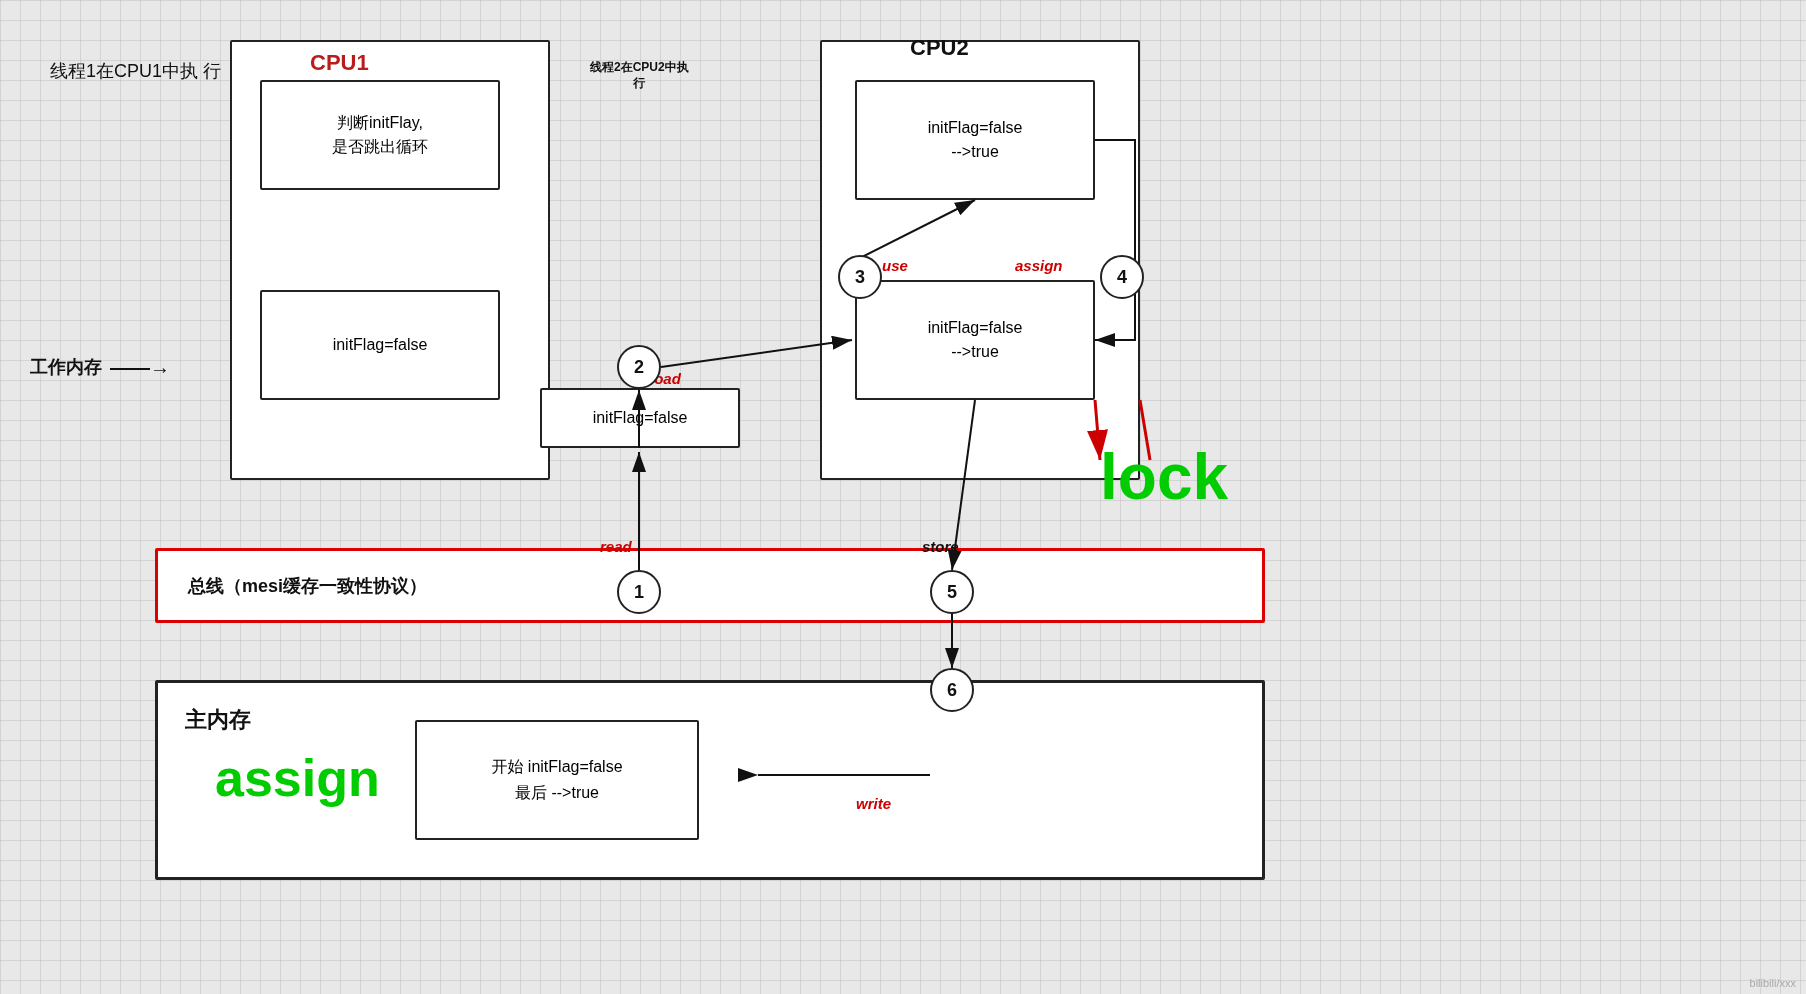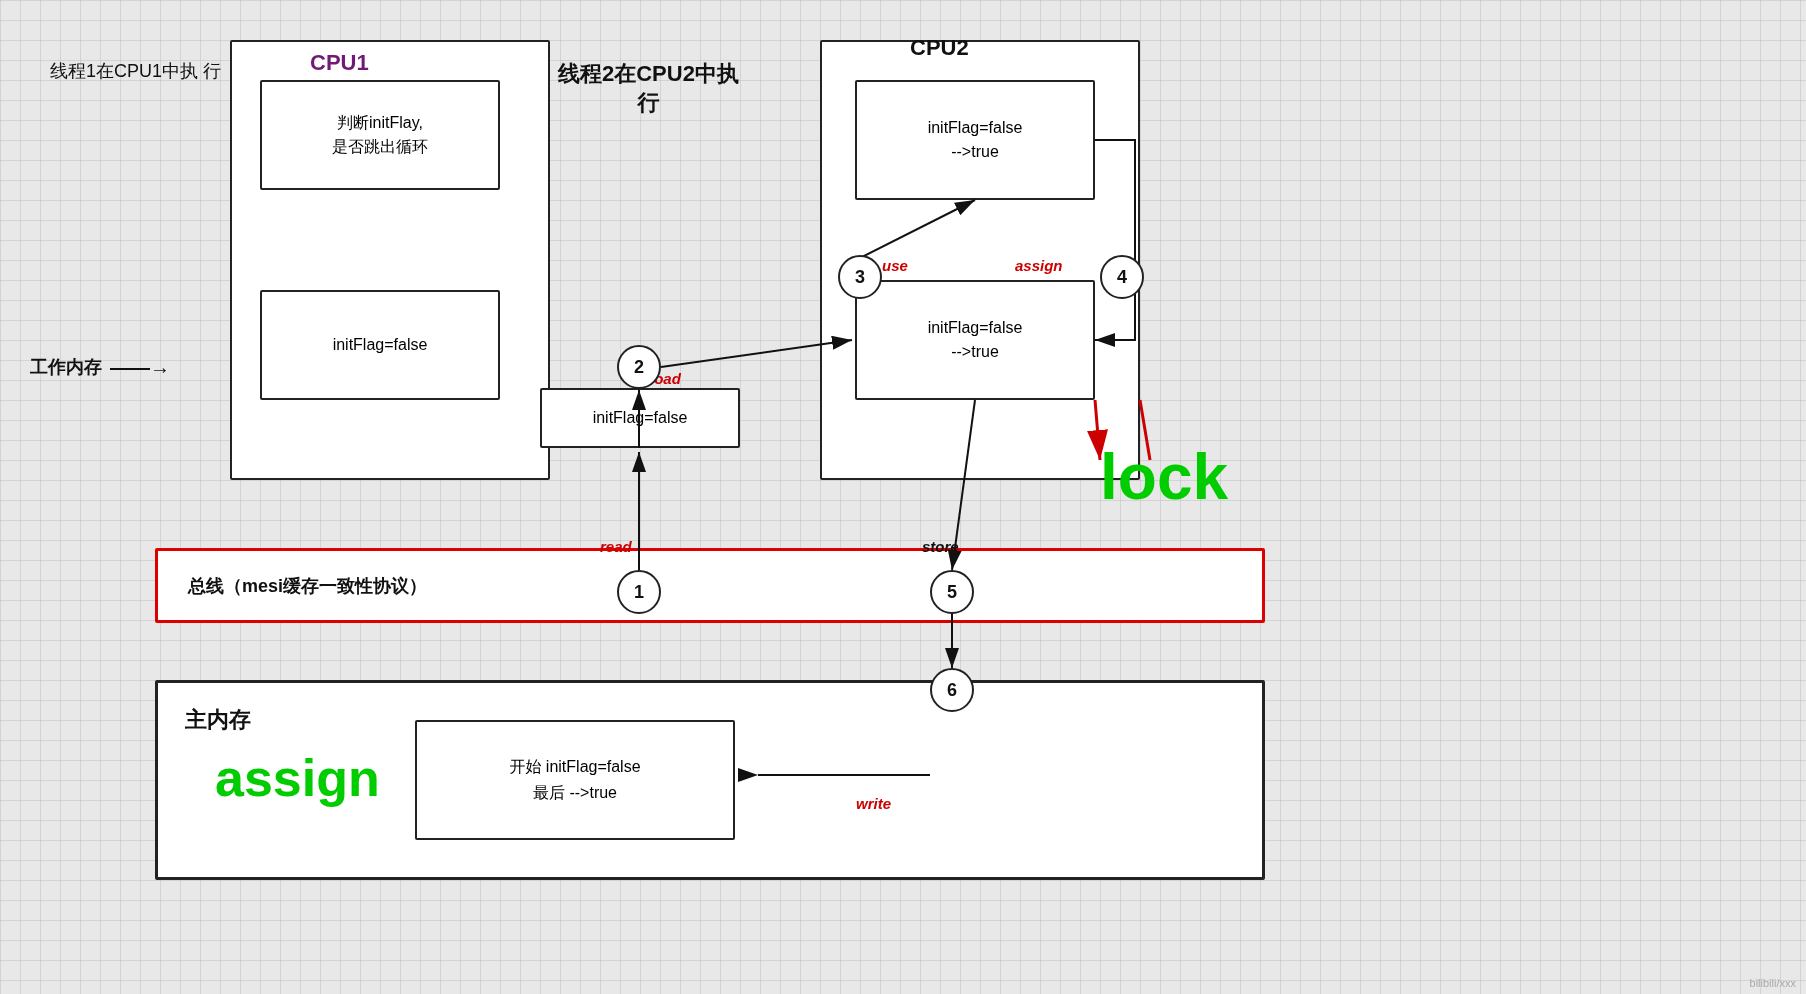--- a/index.html
+++ b/index.html
@@ -63,21 +63,21 @@
       border: 2.5px solid #222;
       background: white;
       border-radius: 2px;
     }
 
     .cpu1-title {
       position: absolute;
       top: 50px; left: 310px;
       font-size: 22px;
       font-weight: bold;
-      color: #701a75;
+      color: #b91c1c;
     }
 
     
     .cpu1-inner-top {
       position: absolute;
       top: 80px; left: 260px;
       width: 240px;
       height: 110px;
       border: 2px solid #222;
       background: white;
@@ -189,21 +189,21 @@
       top: 705px; left: 185px;
       font-size: 22px;
       font-weight: bold;
       color: #111;
     }
 
     
     .main-mem-inner {
       position: absolute;
       top: 720px; left: 415px;
-      width: 320px;
+      width: 284px;
       height: 120px;
       border: 2px solid #222;
       background: white;
       border-radius: 2px;
       display: flex;
       flex-direction: column;
       align-items: center;
       justify-content: center;
       font-size: 16px;
       line-height: 1.6;
@@ -295,21 +295,21 @@
 </head>
 <body>
 
 <div class="diagram-container">
 
   <div class="label-cpu1-thread">
     <span>线程1在CPU1中执
 行</span>
   </div>
 
-  <div class="label-thread2" style="left:558px; top:60px; text-align:center; line-height:1.3; font-size:22px; font-weight:bold; position:absolute;">
+  <div class="label-thread2" style="left:590px; top:60px; text-align:center; line-height:1.3; font-size:12px; font-weight:bold; position:absolute;">
     线程2在CPU2中执<br>行
   </div>
 
   <div class="label-working-mem">
     <span style="font-size:18px; font-weight:bold;">工作内存</span>
     <span style="font-size:20px; margin-left:8px;">——→</span>
   </div>
 
   <div class="cpu1-box"></div>
   <div class="cpu1-title">CPU1</div>

